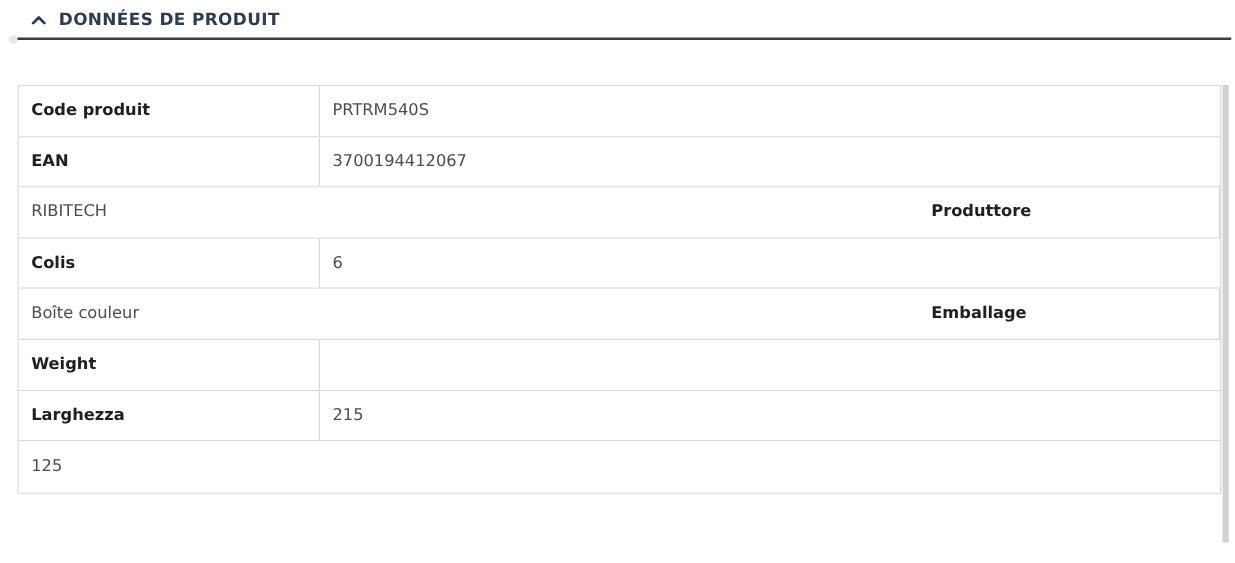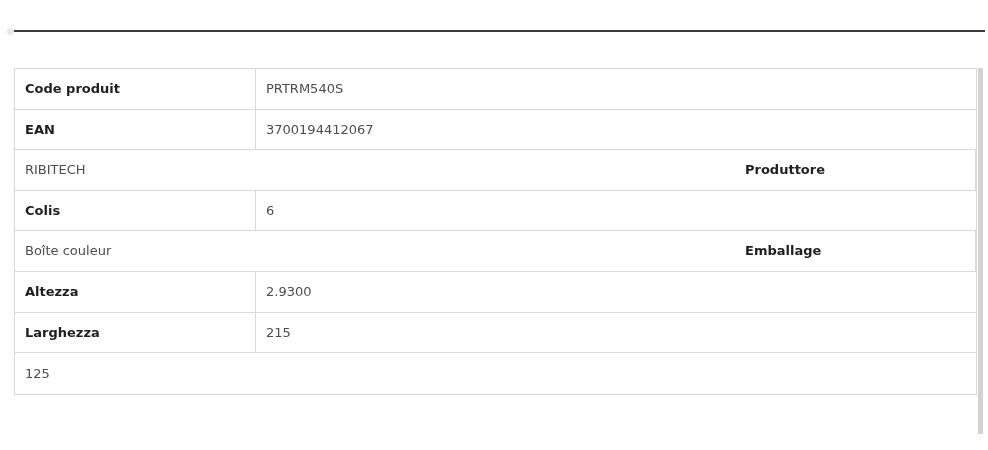--- a/index.html
+++ b/index.html
@@ -106,20 +106,28 @@
     width: 5px;
     height: 366px;
     background: #d2d2d2;
   }
 </style>
 </head>
 <body>
 
 <div class="page">
 
+  <div class="section-header">
+    <span class="chevron">
+      <svg width="12" height="8" viewBox="0 0 12 8">
+        <polyline points="1.5,6.5 6,2 10.5,6.5" fill="none" stroke="#2c3d4f" stroke-width="2.2" stroke-linecap="round" stroke-linejoin="round"></polyline>
+      </svg>
+    </span>
+    <span class="section-title">DONNÉES DE PRODUIT</span>
+  </div>
 
   <div class="rule-dot"></div>
   <div class="section-rule"></div>
 
   <div class="spec-table" id="spec-table">
       <div class="spec-row">
         <div class="spec-cell label">Code produit</div>
         <div class="spec-cell value">PRTRM540S</div>
       </div>
       <div class="spec-row">
@@ -132,22 +140,21 @@
       </div>
       <div class="spec-row">
         <div class="spec-cell label">Colis</div>
         <div class="spec-cell value">6</div>
       </div>
       <div class="spec-row">
         <div class="spec-cell value">Boîte couleur</div>
         <div class="spec-cell label">Emballage</div>
       </div>
       <div class="spec-row">
-        <div class="spec-cell label">Altezza</div>
-        <div class="spec-cell value">2.9300</div>
+        <div class="spec-cell label">Weight</div>
       </div>
       <div class="spec-row">
         <div class="spec-cell label">Larghezza</div>
         <div class="spec-cell value">215</div>
       </div>
       <div class="spec-row">
         <div class="spec-cell value">125</div>
       </div>
     </div>
 

